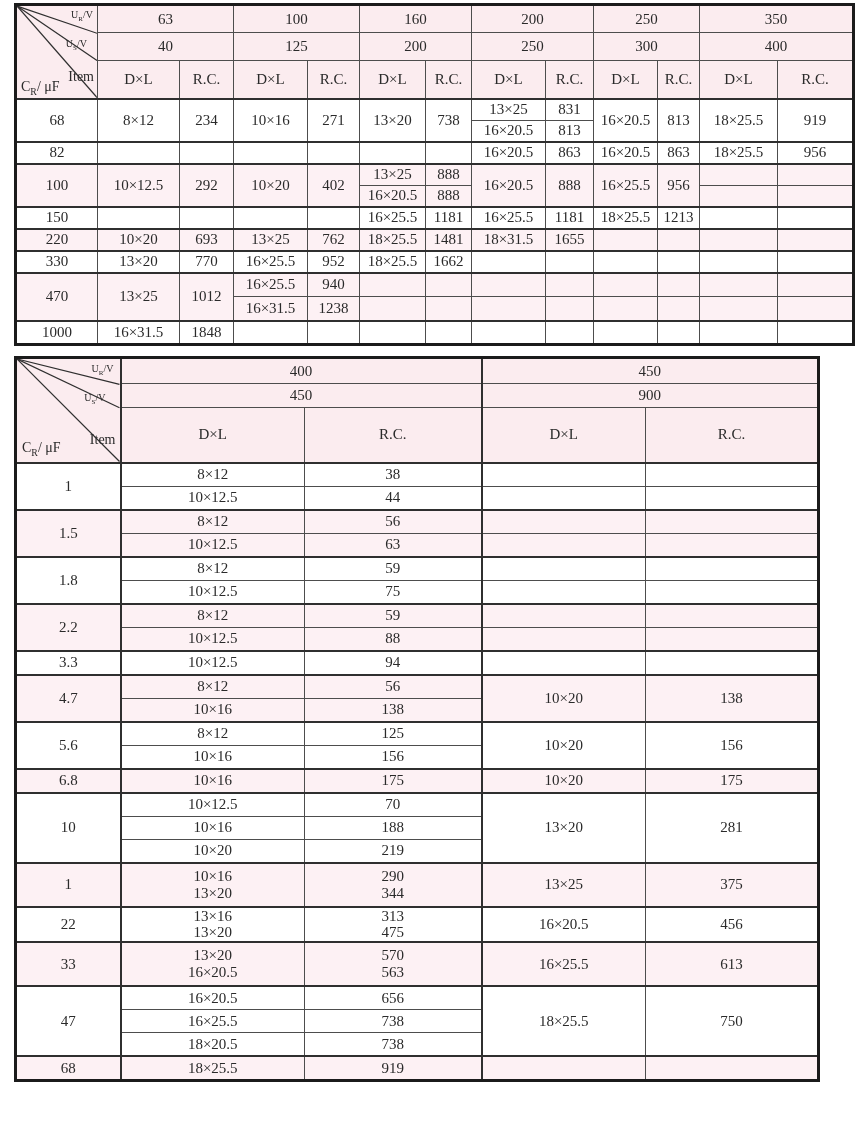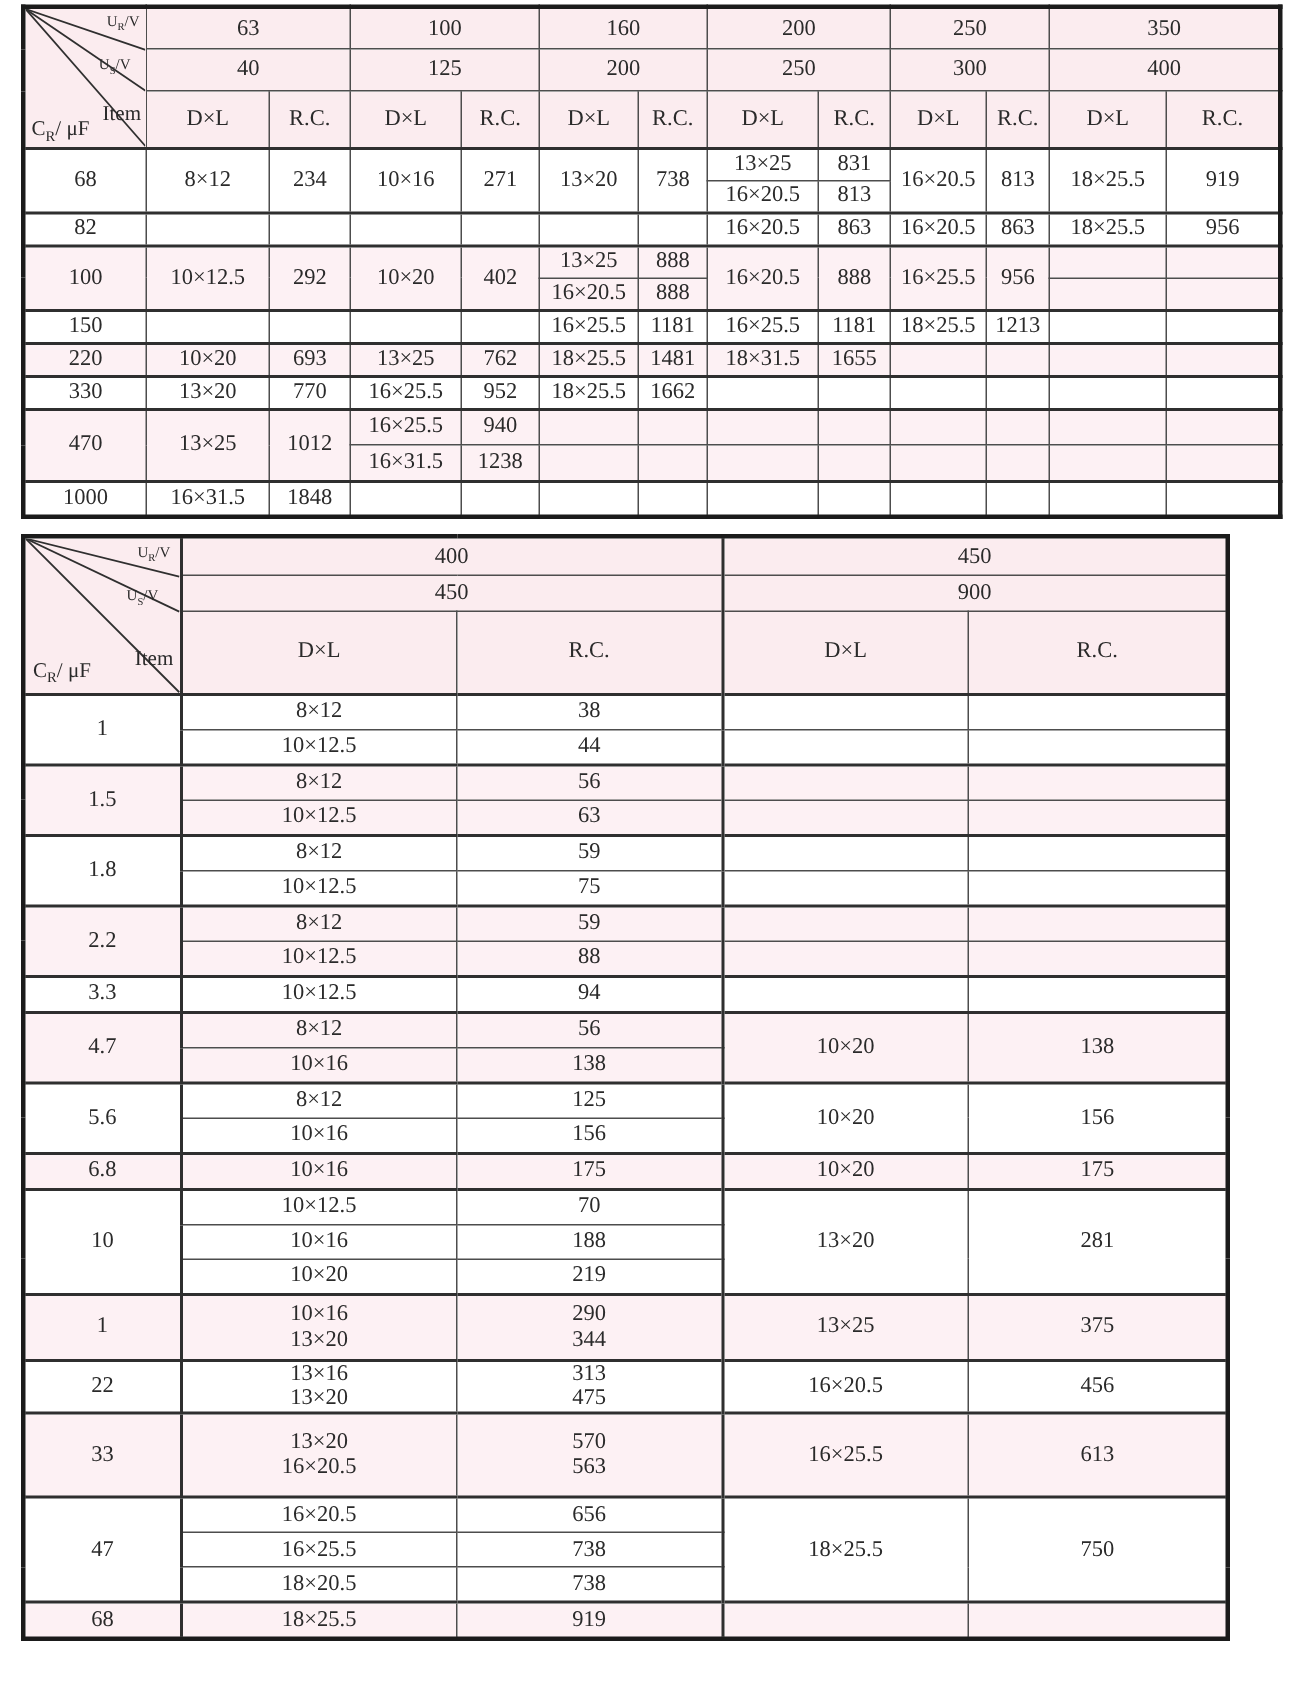--- a/index.html
+++ b/index.html
@@ -388,21 +388,21 @@
           <td class="vsep">13×25</td>
           <td>375</td>
         </tr>
         <tr class="gs" style="height: 32px;">
           <td>22</td>
           <td class="vsep">13×16<br>13×20</td>
           <td>313<br>475</td>
           <td class="vsep">16×20.5</td>
           <td>456</td>
         </tr>
-        <tr class="gs pink" style="height: 56px;">
+        <tr class="gs pink" style="height: 44px;">
           <td>33</td>
           <td class="vsep">13×20<br>16×20.5</td>
           <td>570<br>563</td>
           <td class="vsep">16×25.5</td>
           <td>613</td>
         </tr>
         <tr class="gs">
           <td rowspan="3">47</td>
           <td class="vsep">16×20.5</td>
           <td>656</td>

